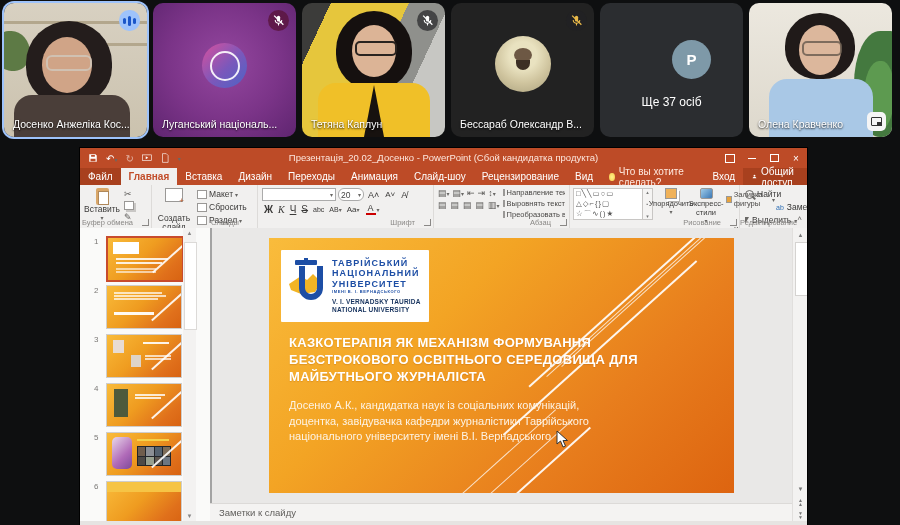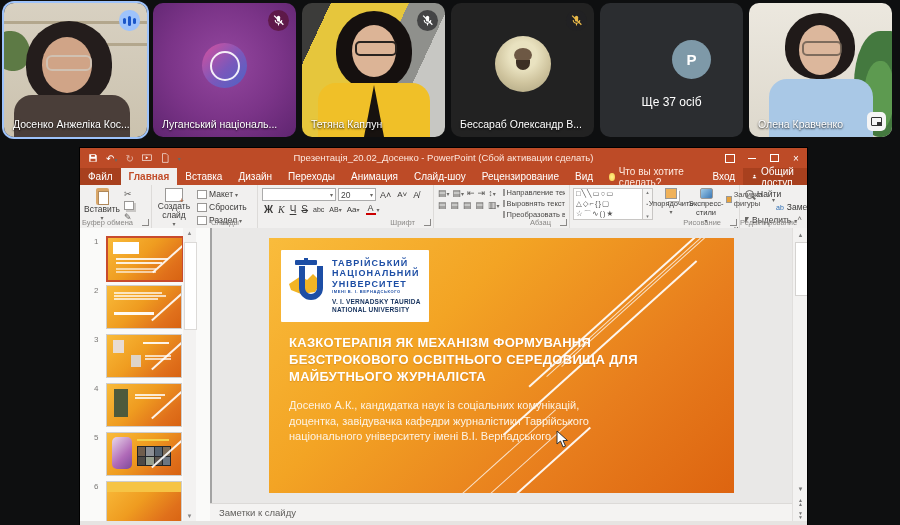--- a/index.html
+++ b/index.html
@@ -203,21 +203,21 @@
     <div class="pip">
         <span></span>
       </div>
     <div class="tname">Олена Кравченко</div>
   </div>
 </div>
 
 <div id="win">
 
   <div id="titlebar">
-    <div id="wtitle">Презентація_20.02_Досенко - PowerPoint (Сбой активации сделать)</div>
+    <div id="wtitle">Презентація_20.02_Досенко - PowerPoint (Сбой кандидатка продукта)</div>
     <div class="qat">
       <svg viewBox="0 0 16 16">
           <path fill="#fff" d="M2 2h10l2 2v10H2V2zm3 1v3h6V3H5zm-1 6v4h8V9H4z"></path>
         </svg>
       <span style="font-size:10px;">↶<span class="caret">▾</span></span>
       <span style="font-size:10px;opacity:.55;">↻</span>
       <svg viewBox="0 0 16 16">
           <rect x="1" y="3" width="14" height="9" fill="none" stroke="#fff"></rect>
           <path fill="#fff" d="M6 5l4 2.5L6 10z"></path>
         </svg>
@@ -280,21 +280,21 @@
           <span class="ico10" style="box-shadow:2px 2px 0 #c9c7c5;"></span>
           <span>✎</span>
         </div>
       </div>
       <div class="glabel">Буфер обмена</div>
       <div class="launch"></div>
     </div>
 
     <div class="group" style="width:106px;">
       <div class="r" style="padding:3px 2px 0 4px;gap:5px;align-items:flex-start;">
-        <div class="bigbtn" style="width:36px;">
+        <div class="bigbtn" style="width:36px;gap:12px;">
           <span class="slideico"></span>
           <span>Создать слайд</span>
           <span class="caret">▾</span>
         </div>
         <div class="c" style="gap:3px;padding-top:1px;">
           <span class="mini">
               <span class="ico10"></span>
               <span>Макет</span>
               <span class="caret">▾</span>
             </span>
@@ -310,21 +310,21 @@
         </div>
       </div>
       <div class="glabel">Слайды</div>
     </div>
 
     <div class="group" style="width:176px;">
       <div class="r" style="padding:3px 3px 0 4px;gap:2px;">
         <span class="combo" style="width:74px;">
             <span class="caret">▾</span>
           </span>
-        <span class="combo" style="width:38px;">
+        <span class="combo" style="width:26px;border-radius:6px;">
             <span>20</span>
             <span class="caret">▾</span>
           </span>
         <span class="fbtn" style="font-size:9px;">A˄</span>
         <span class="fbtn" style="font-size:8px;">A˅</span>
         <span class="fbtn" style="font-size:9px;">A̸</span>
       </div>
       <div class="r" style="padding:2px 3px 0 4px;gap:1px;">
         <span class="fbtn" style="font-weight:bold;">Ж</span>
         <span class="fbtn" style="font-style:italic;font-family:'Liberation Serif',serif;">К</span>

